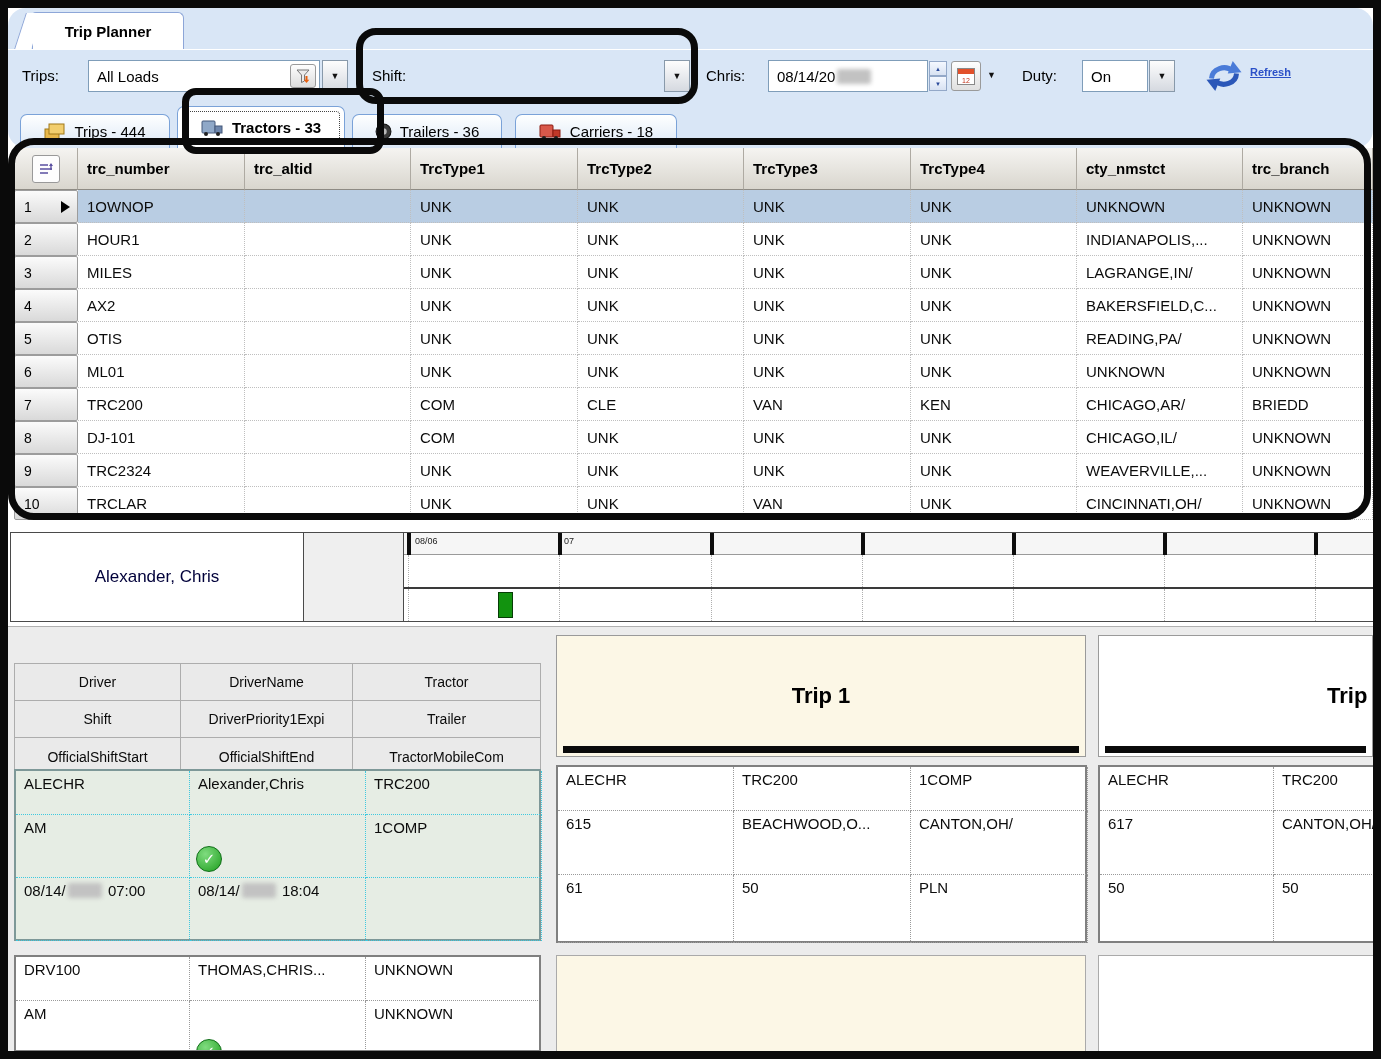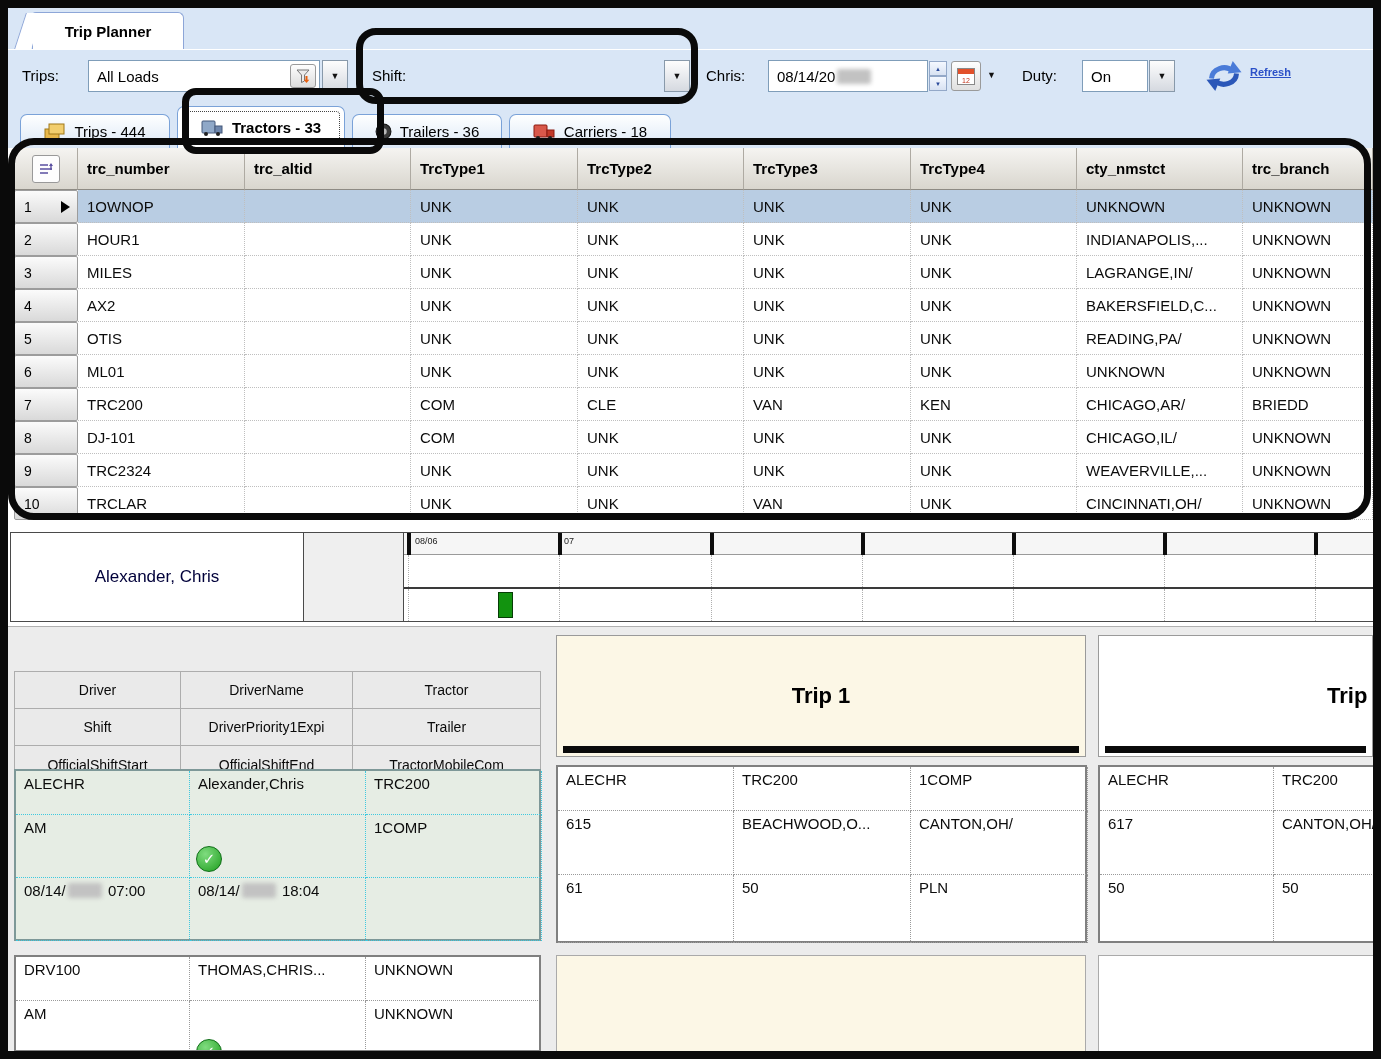--- a/index.html
+++ b/index.html
@@ -1,21 +1,21 @@
 <!DOCTYPE html>
 <html><head>
 <meta charset="utf-8">
 <style>
   * { box-sizing: border-box; margin: 0; padding: 0; }
   body { font-family: "Liberation Sans", "DejaVu Sans", sans-serif; background:#444; }
   .screen { position:relative; width:1381px; height:1059px; background:#0a0a0a; overflow:hidden; }
   .inner  { position:absolute; left:8px; top:8px; width:1365px; height:1043px; background:#fff; overflow:hidden; }
 
   
-  .top { position:absolute; left:0; top:0; width:1365px; height:140px; background:#d9e6f6; }
+  .top { position:absolute; left:0; top:0; width:1365px; height:140px; background:#d9e6f6;border-radius:18px; }
   .main-tab { position:absolute; left:24px; top:4px; width:152px; height:37px; background:#fff;
               border:1px solid #8da6d8; border-bottom:none; border-radius:4px 6px 0 0;
               display:flex; align-items:center; justify-content:center; font-weight:bold; font-size:15px; }
   .main-tab::before { content:''; position:absolute; left:-13px; bottom:0; width:16px; height:100%;
               background:#fff; border-left:1px solid #8da6d8; transform:skewX(-18deg); }
   .tabline { position:absolute; left:0; top:41px; width:100%; height:1px; background:#ffffff; }
 
   .toolbar { position:absolute; left:0; top:50px; width:100%; height:44px; font-size:15px; }
   .lbl { position:absolute; top:9px; color:#000; }
   .field { position:absolute; top:2px; height:32px; background:#fff; border:1px solid #7f9db9;
@@ -74,21 +74,21 @@
   .tl-head { position:relative; height:22px; background:#f6f6f6; border-bottom:1px solid #9a9a9a; }
   .tick { position:absolute; top:0; width:4px; height:22px; background:#0d0d0d; }
   .tlab { position:absolute; top:3px; font-size:9px; color:#222; }
   .tl-mid { position:relative; height:34px; border-bottom:2px solid #3a3a3a; }
   .tl-low { position:relative; height:34px; }
   .vdot { position:absolute; top:0; bottom:0; width:0; border-left:1px dotted #afafaf; }
   .gbar { position:absolute; left:94px; top:3px; width:15px; height:26px; border:1px solid #063c06; }
 
   
   .bottom { position:absolute; left:0; top:618px; width:1365px; height:425px; background:#ececec; border-top:1px solid #b0b0b0; }
-  .hdr-grid { position:absolute; left:6px; top:44px; width:527px; display:grid; border-left:1px solid #adadad; border-top:1px solid #adadad; background:#5eead4; }
+  .hdr-grid { position:absolute; left:6px; top:36px; width:527px; display:grid; border-left:1px solid #adadad; border-top:1px solid #adadad; background:#5eead4; }
   .hgcell { background:#eaeaea; border-right:1px solid #adadad; border-bottom:1px solid #adadad;
             display:flex; align-items:center; justify-content:center; font-size:14px; color:#0a0a0a; }
   .trip-hdr { position:absolute; top:8px; height:122px; border:1px solid #9a9a9a; }
   .trip-hdr .blackbar { position:absolute; left:6px; right:6px; bottom:3px; height:7px; background:#0a0a0a; }
   .trip1 { left:548px; width:530px; background:#fcf7e6; display:flex; align-items:center; justify-content:center; }
   .trip2 { left:1090px; width:275px; background:#fff; overflow:hidden; }
   .trip-title { font-weight:bold; font-size:22px; color:#000; }
   .t2label { position:absolute; left:228px; top:50%; transform:translateY(-50%); white-space:nowrap; }
   .card { position:absolute; display:grid; }
   .drv1  { left:6px;  top:142px; width:527px; height:172px; background:#e6ede4; border:2px solid #7e9898; }
@@ -195,21 +195,21 @@
           </li>
           <li class="subtab" style="min-width: 150px;">
             <span class="tabicon">
               <svg width="17" height="17" viewBox="0 0 16 16">
                 <circle cx="8" cy="8" r="7" fill="#3a3a3a" stroke="#111"></circle>
                 <circle cx="8" cy="8" r="3" fill="#b8b8b8"></circle>
               </svg>
             </span>
             <span>Trailers - 36</span>
           </li>
-          <li class="subtab" style="min-width: 162px;">
+          <li class="subtab" style="min-width: 162px; margin-left: 6px;">
             <span class="tabicon">
               <svg width="23" height="17" viewBox="0 0 23 17">
                 <rect x="1" y="2" width="13" height="12" rx="1" fill="#d8584a" stroke="#8b1a10"></rect>
                 <rect x="14" y="7" width="7" height="7" fill="#c03828" stroke="#8b1a10"></rect>
                 <circle cx="5" cy="15" r="2" fill="#222"></circle>
                 <circle cx="17" cy="15" r="2" fill="#222"></circle>
               </svg>
             </span>
             <span>Carriers - 18</span>
           </li>

